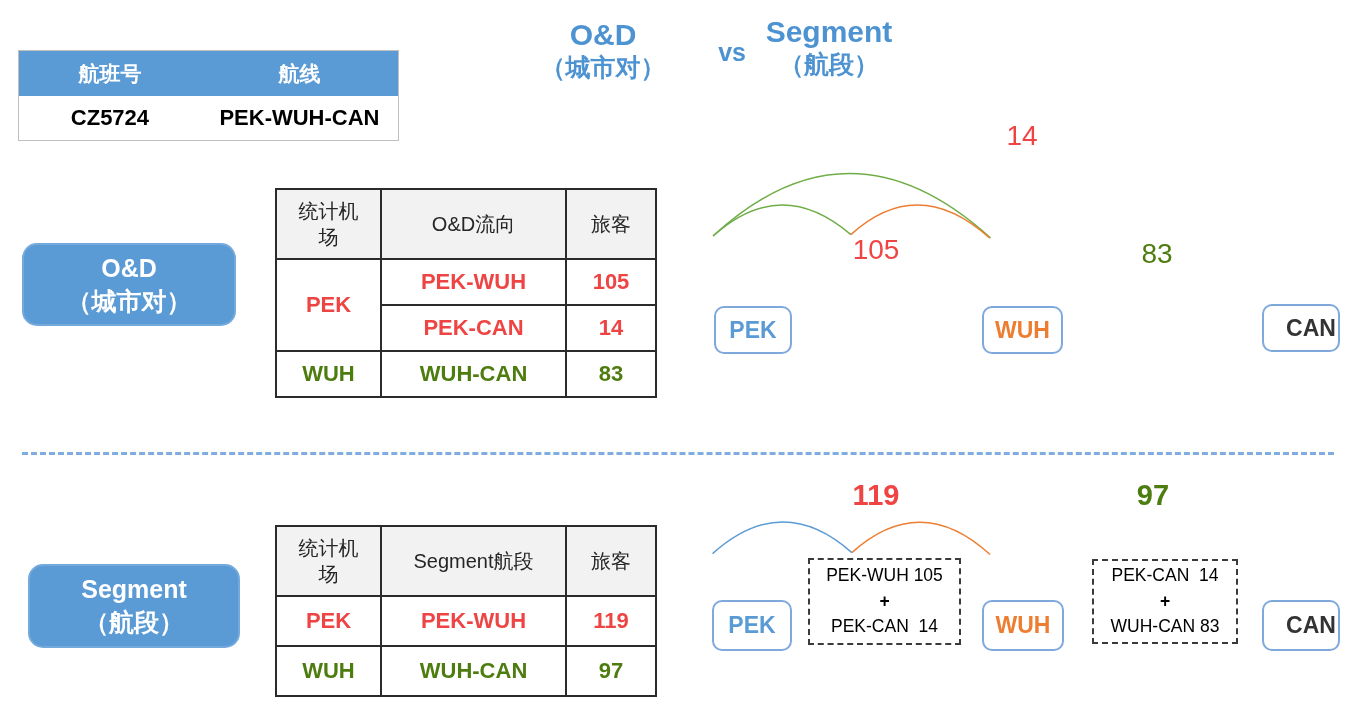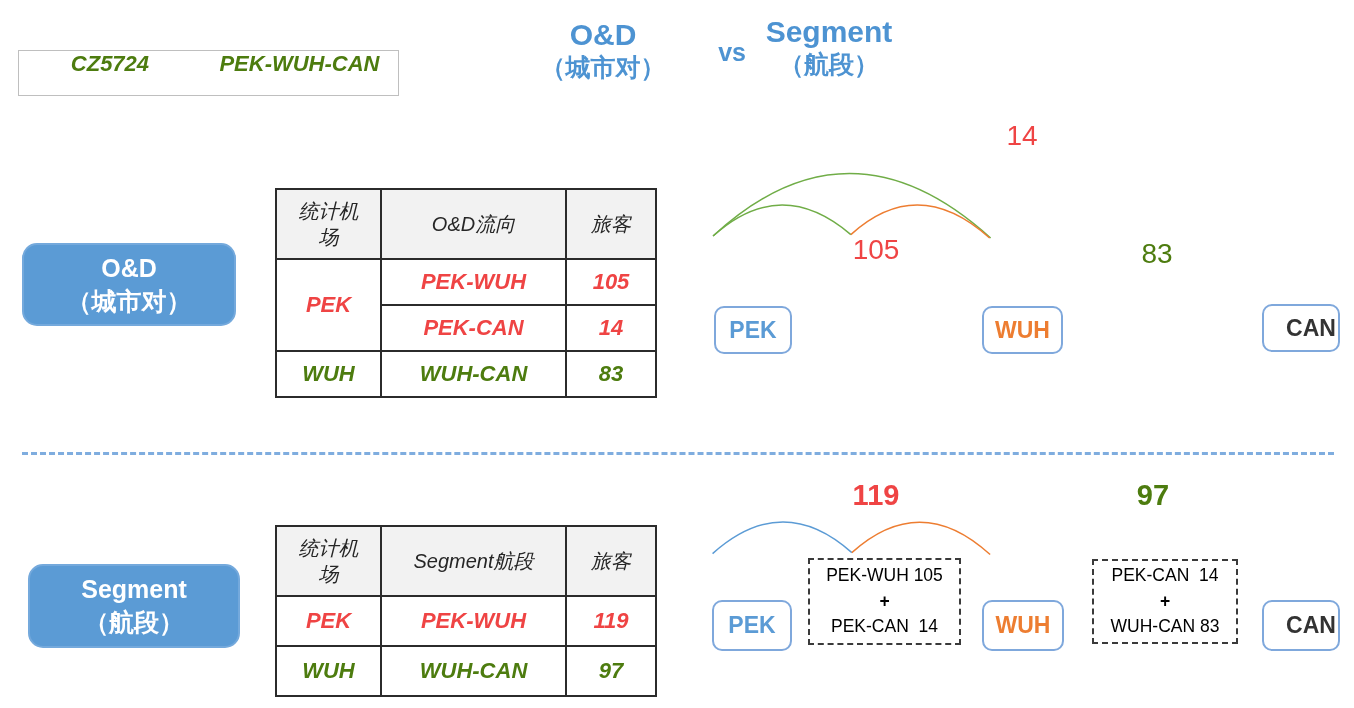--- a/index.html
+++ b/index.html
@@ -3,40 +3,40 @@
 <meta charset="utf-8">
 <style>
   html,body{margin:0;padding:0;background:#fff;}
   body{width:1354px;height:708px;overflow:hidden;
        font-family:"Liberation Sans","DejaVu Sans",sans-serif;color:#262626;}
   .slide{position:relative;width:1354px;height:708px;background:#fff;}
 
   
   .flight-table{position:absolute;left:18px;top:50px;width:379px;border:1px solid #bfbfbf;}
   .flight-table .hrow{display:flex;height:45px;background:#5B9BD5;color:#fff;font-weight:bold;font-size:21px;align-items:center;}
-  .flight-table .drow{display:flex;height:44px;background:#fff;color:#4d7c0f;font-weight:600;font-size:22px;align-items:flex-start;font-style:italic;}
+  .flight-table .drow{display:flex;height:44px;background:#fff;color:#000000;font-weight:600;font-size:22px;align-items:center;}
   .flight-table .c1{width:48%;text-align:center;}
   .flight-table .c2{width:52%;text-align:center;}
 
   
   .title-od{position:absolute;left:500px;top:18px;width:206px;text-align:center;color:#4D93D2;font-weight:bold;}
   .title-seg{position:absolute;left:726px;top:15px;width:206px;text-align:center;color:#4D93D2;font-weight:bold;}
   .title-line1{font-size:30px;line-height:34px;}
   .title-line2{font-size:25px;line-height:31px;}
   .title-vs{position:absolute;left:702px;top:38px;width:44px;text-align:right;color:#4D93D2;font-weight:bold;font-size:25px;}
 
   
   .pill{position:absolute;background:#5B9BD5;border:2px solid #74A9DC;border-radius:15px;
         color:#fff;font-weight:bold;font-size:25px;line-height:33px;text-align:center;
         display:flex;flex-direction:column;justify-content:center;box-sizing:border-box;}
   .pill-od{left:22px;top:243px;width:214px;height:83px;}
   .pill-seg{left:28px;top:564px;width:212px;height:84px;}
 
   
-  table.dtab{position:absolute;border-collapse:collapse;table-layout:fixed;font-style:italic;}
+  table.dtab{position:absolute;border-collapse:collapse;table-layout:fixed;}
   table.dtab th,table.dtab td{border:2px solid #2b2b2b;text-align:center;padding:0;}
   table.dtab th{background:#F2F2F2;font-weight:normal;font-size:20px;color:#262626;}
   .tab-od{left:275px;top:188px;width:380px;}
   .tab-seg{left:275px;top:525px;width:380px;}
   .colA{width:105px;} .colB{width:185px;} .colC{width:90px;}
   .hdr-wrap{display:inline-block;max-width:64px;line-height:26px;}
   .th-tall{height:68px;}
   .tab-od td{height:44px;font-size:22px;font-weight:600;}
   .tab-seg td{height:48px;font-size:22px;font-weight:600;}
   .green{color:#ef4444;} .orange{color:#4d7c0f;}
@@ -59,20 +59,24 @@
 
   
   .divider{position:absolute;left:22px;top:452px;width:1312px;height:0;border-top:3px dashed #7FADDF;}
 </style>
 </head>
 <body>
 
 <div class="slide">
 
   <div class="flight-table">
+    <div class="hrow">
+      <div class="c1">航班号</div>
+      <div class="c2">航线</div>
+    </div>
     <div class="drow">
       <div class="c1">CZ5724</div>
       <div class="c2">PEK-WUH-CAN</div>
     </div>
   </div>
 
   <div class="title-od">
     <div class="title-line1">O&amp;D</div>
     <div class="title-line2">（城市对）</div>
   </div>

